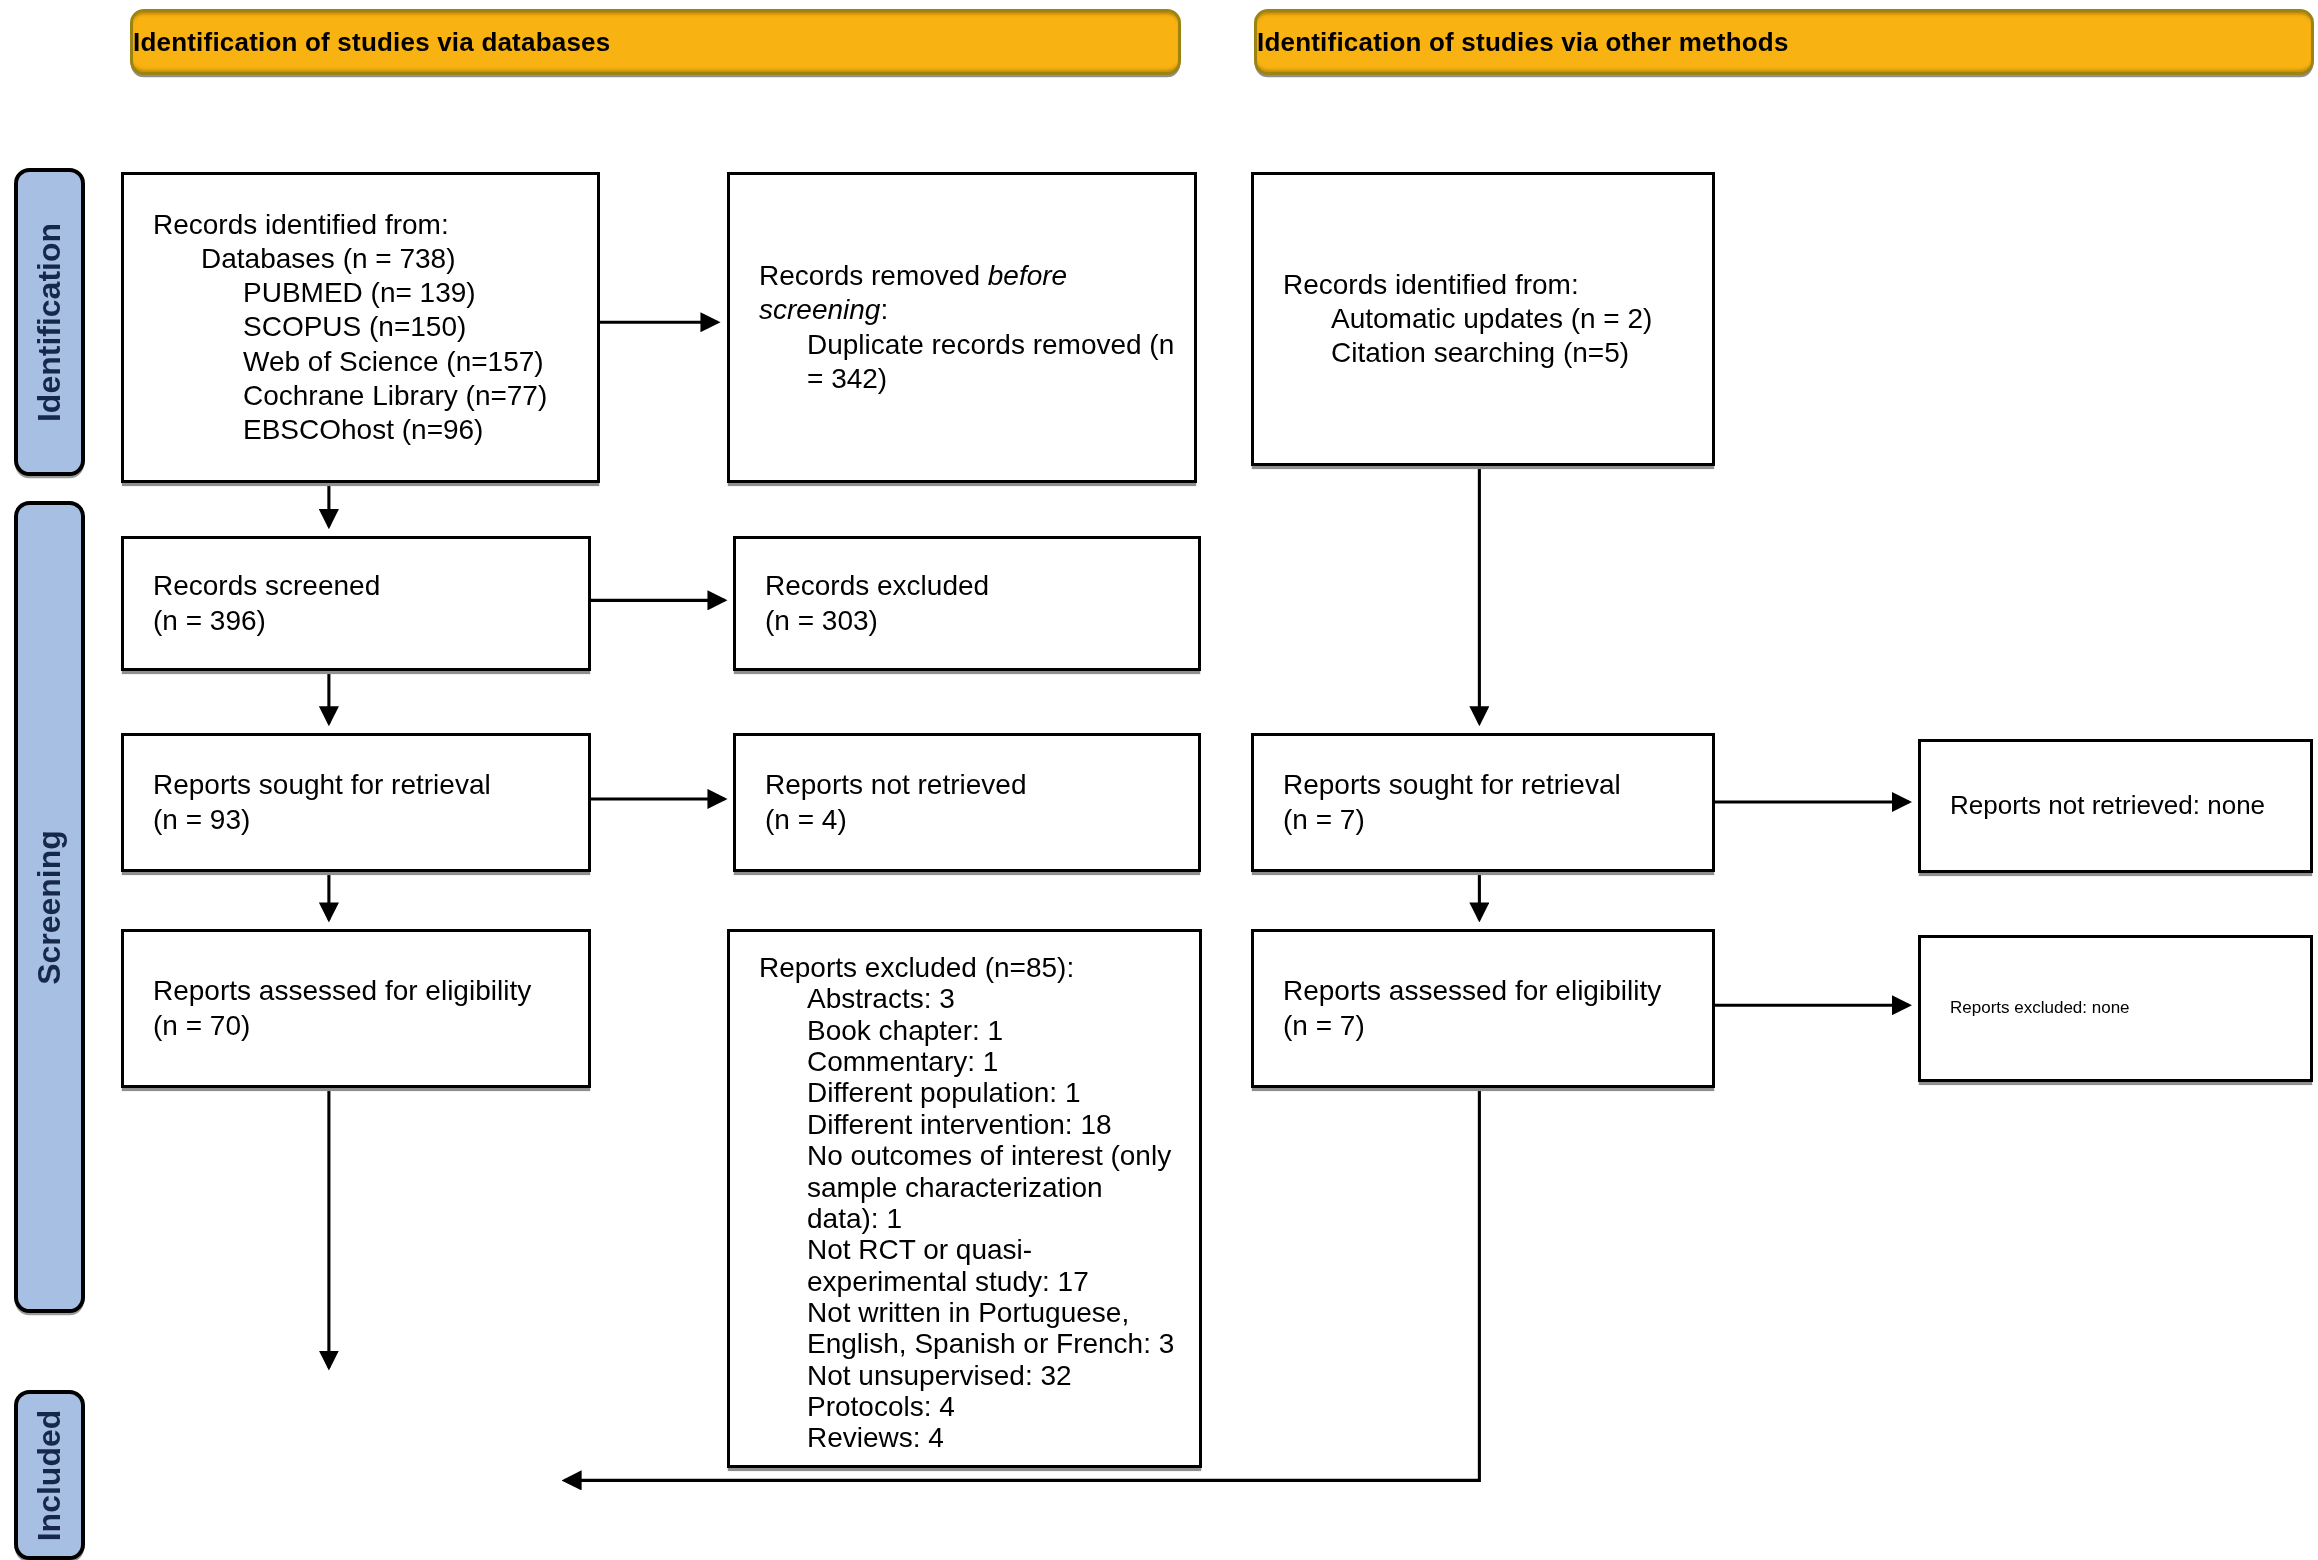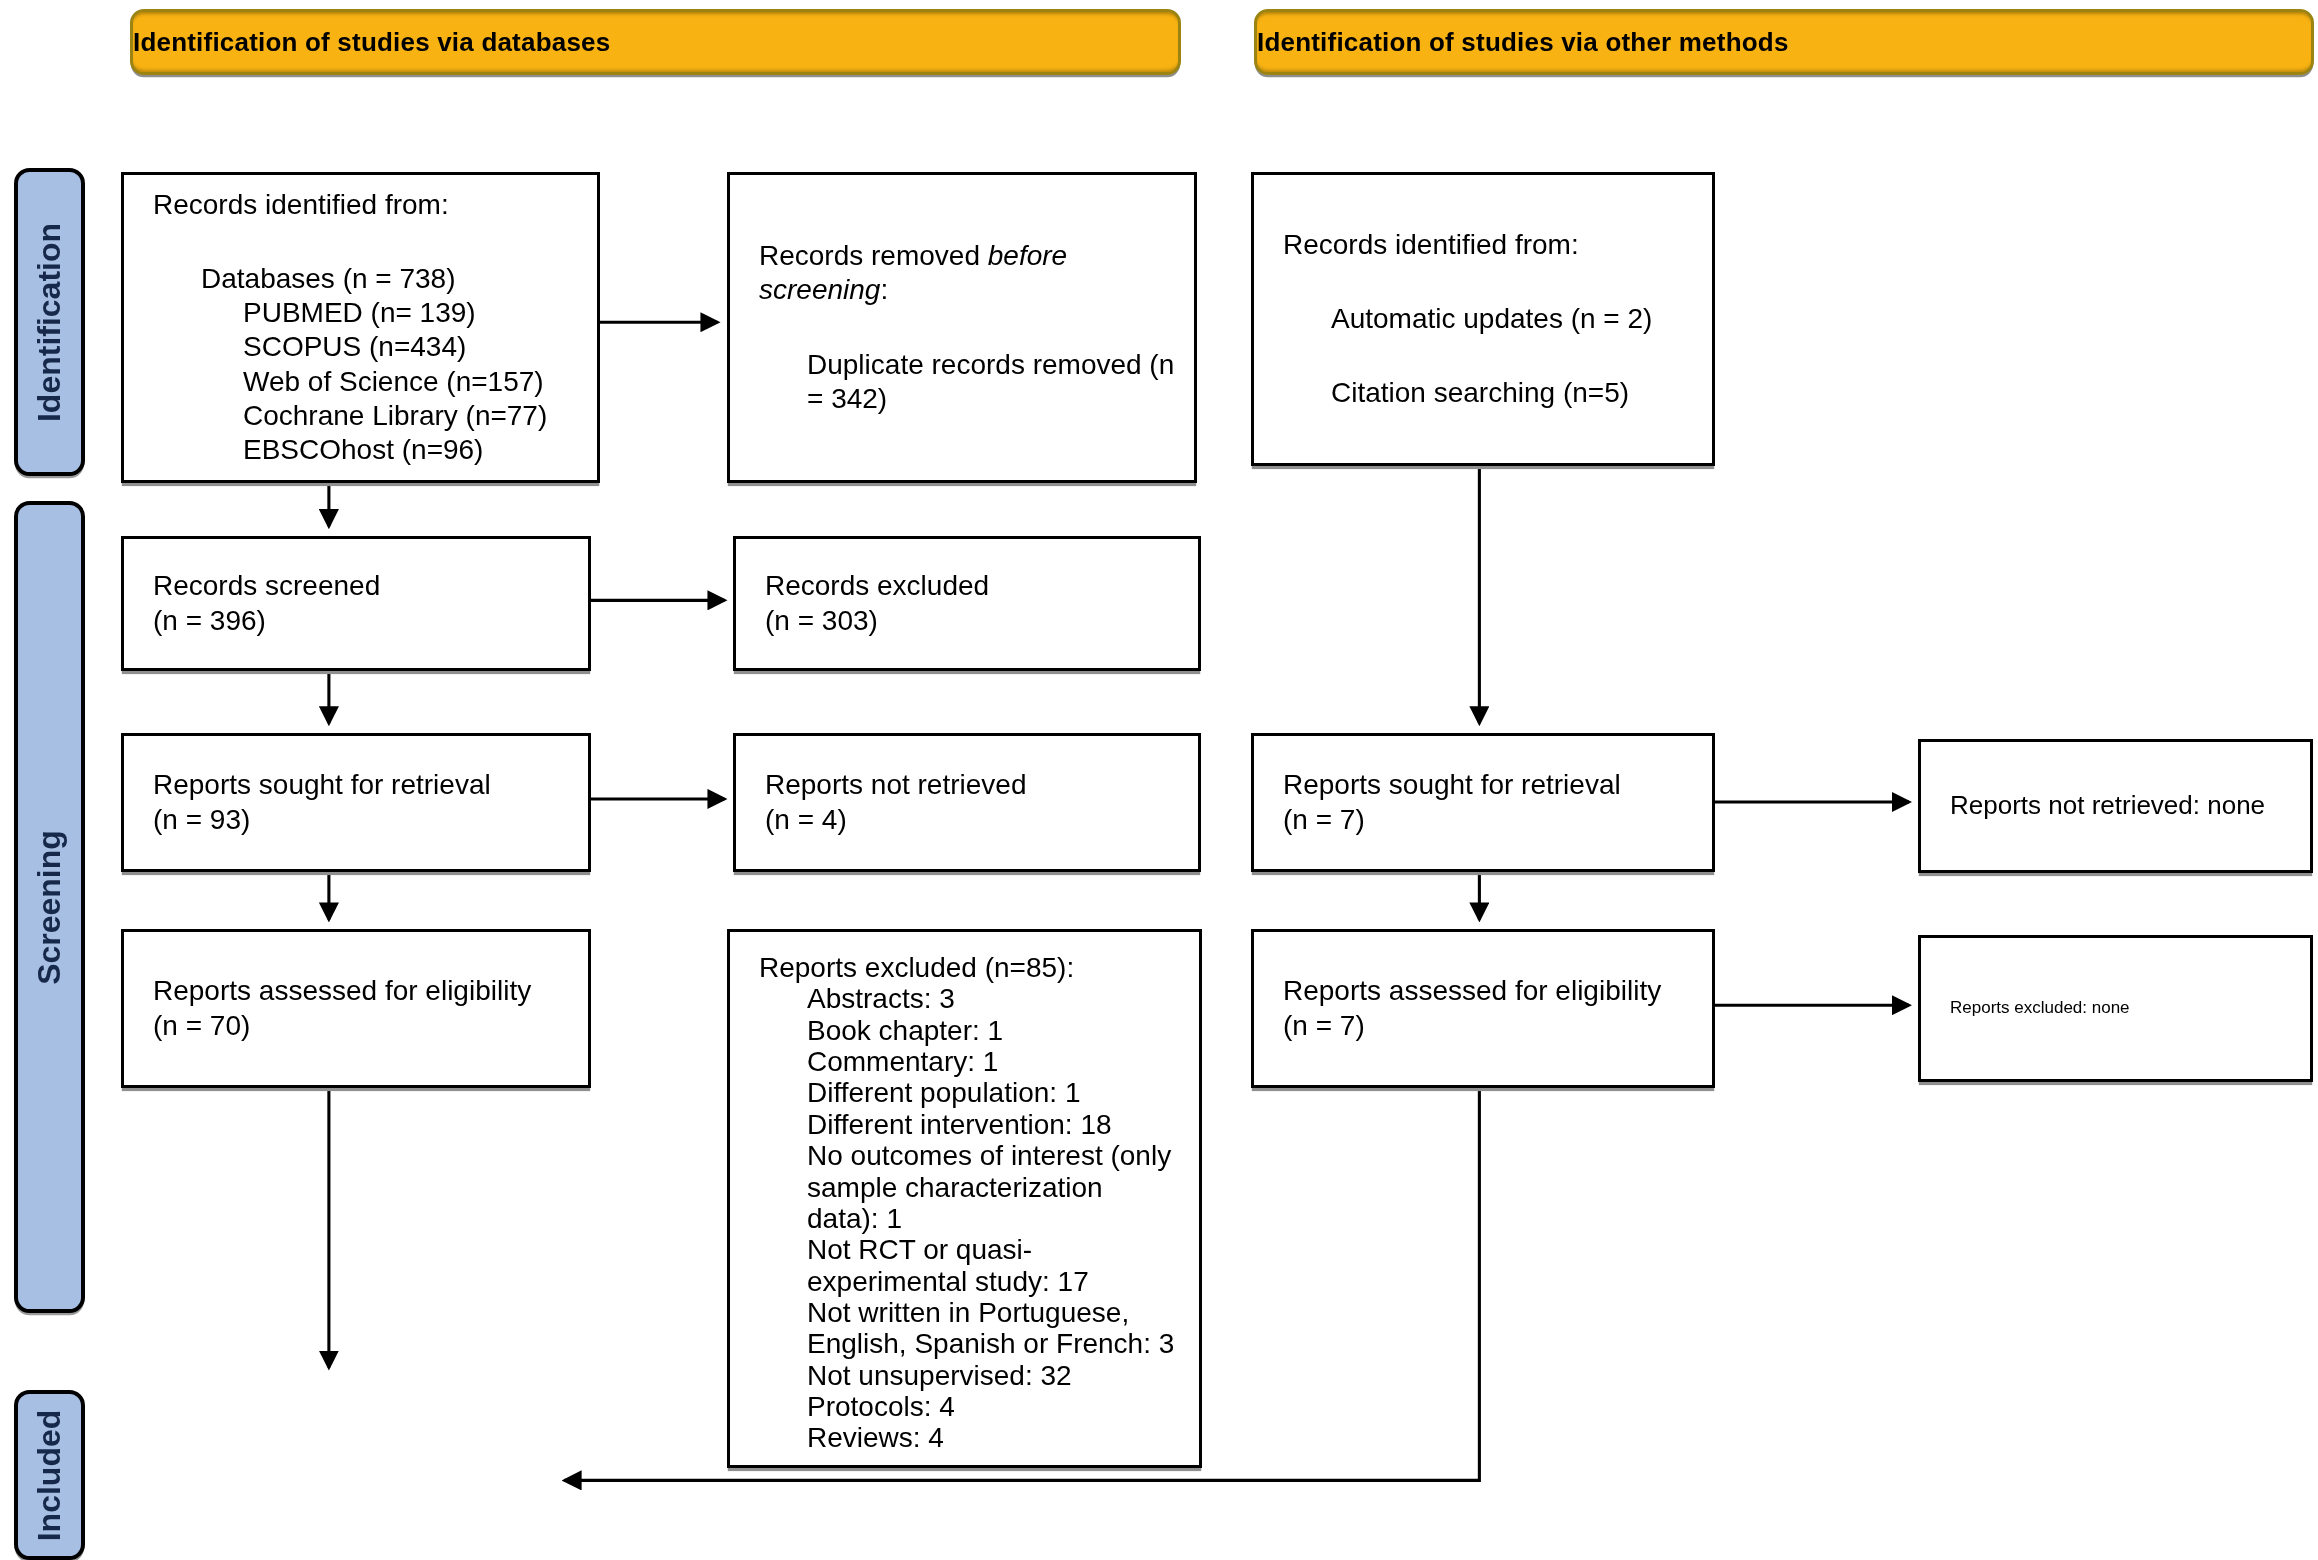--- a/index.html
+++ b/index.html
@@ -56,21 +56,21 @@
   }
   .box .content{
     position:absolute;inset:0;
     display:flex;flex-direction:column;justify-content:center;
     padding:15.5px 18.5px 15.5px 29px;
     box-sizing:border-box;
   }
   .box .content.top{justify-content:flex-start;}
   .ln{white-space:normal;}
   .nowrap{white-space:nowrap;}
-  .i1{padding-left:48px;margin-top:40px;}
+  .i1{padding-left:48px;}
   .i2{padding-left:90px;}
   .hang{padding-left:48px;}
 
   .box-a{left:121px;top:172px;width:473px;height:305px;}
   .box-b{left:727px;top:172px;width:464px;height:305px;}
   .box-c{left:1251px;top:172px;width:458px;height:288px;}
   .box-d{left:121px;top:536px;width:464px;height:129px;}
   .box-e{left:733px;top:536px;width:462px;height:129px;}
   .box-f{left:121px;top:733px;width:464px;height:133px;}
   .box-g{left:733px;top:733px;width:462px;height:133px;}
@@ -127,21 +127,21 @@
     <line x1="1914" y1="1118" x2="1914" y2="1190" marker-end="url(#ah)"></line>
     <line x1="2212" y1="1301" x2="2470" y2="1301" marker-end="url(#ah)"></line>
     <polyline points="1914,1398 1914,1916 730,1916" marker-end="url(#ah)"></polyline>
   </svg>
 
   <div class="box box-a">
     <div class="content">
       <div class="ln">Records identified from:</div>
       <div class="ln i1">Databases (n = 738)</div>
       <div class="ln i2">PUBMED (n= 139)</div>
-      <div class="ln i2">SCOPUS (n=434)</div>
+      <div class="ln i2">SCOPUS (n=150)</div>
       <div class="ln i2">Web of Science (n=157)</div>
       <div class="ln i2">Cochrane Library (n=77)</div>
       <div class="ln i2">EBSCOhost (n=96)</div>
     </div>
   </div>
 
   <div class="box box-b">
     <div class="content">
       <div class="ln">
         <span>Records removed </span><em>before screening</em><span>:</span>

